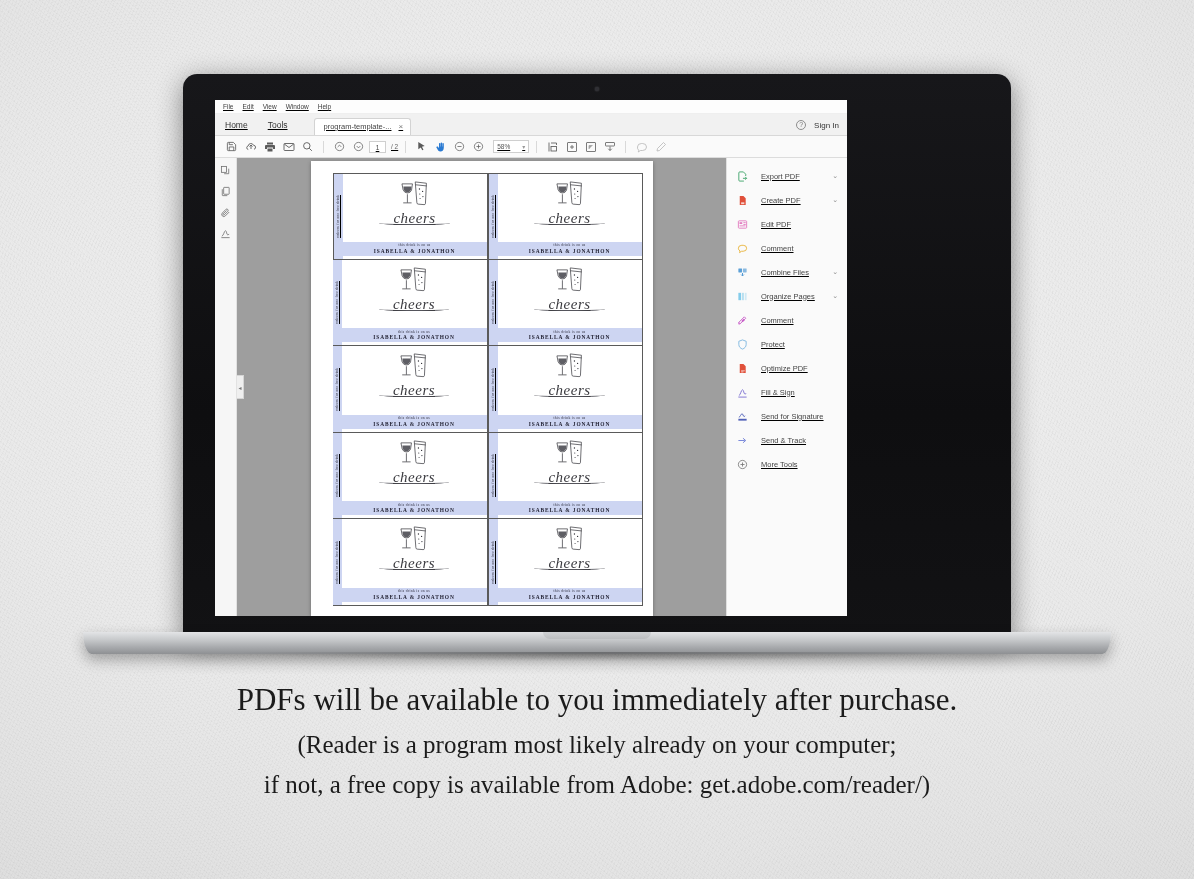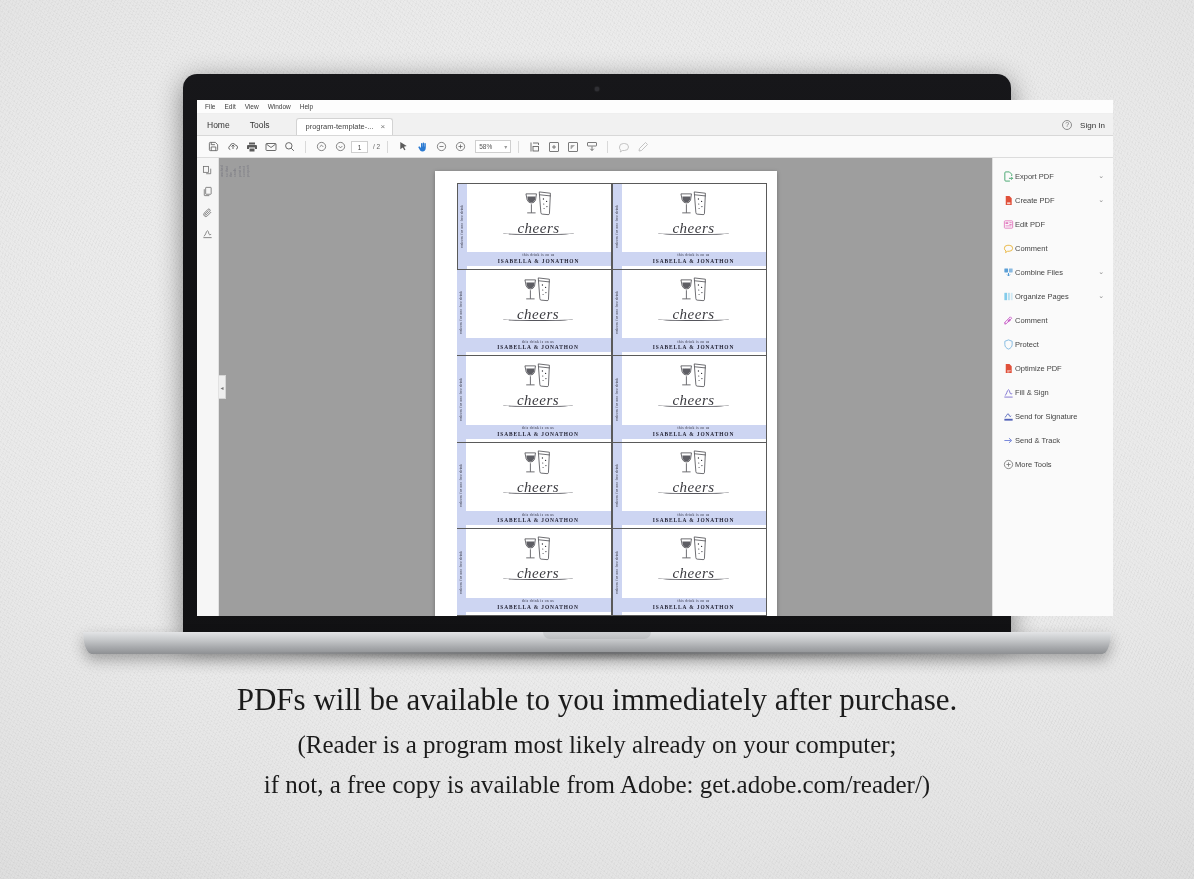--- a/index.html
+++ b/index.html
@@ -52,26 +52,27 @@
     left: 50%;
     top: 13px;
     width: 4px; height: 4px;
     margin-left: -2px;
     border-radius: 50%;
     background: #2f2f34;
     box-shadow: 0 0 2px rgba(255,255,255,.25);
   }
   #screen {
     position: absolute;
-    left: 14px;
+    left: 32px;
     top: 26px;
-    width: 916px;
+    width: 632px;
     height: 516px;
     background: #ffffff;
     overflow: hidden;
+    text-decoration: underline;
   }
   #base {
     position: absolute;
     left: -100px;
     top: 558px;
     width: 1028px;
     height: 22px;
     background: linear-gradient(180deg, #e3e4e6 0%, #c7c9cb 35%, #a7a9ac 70%, #8e9093 100%);
     border-radius: 0 0 10px 10px / 0 0 26px 26px;
     box-shadow: 0 6px 14px rgba(0,0,0,.3);
@@ -211,21 +212,21 @@
   }
   .navrail .ni { color: #6a6a6a; width: 13px; height: 13px; display:flex; align-items:center; justify-content:center;}
 
   .docarea {
     flex: 1;
     background: #9e9e9e;
     position: relative;
     display: flex;
     justify-content: center;
     align-items: flex-start;
-    padding-top: 13px;
+    padding-top: 3px;
     overflow: hidden;
   }
   .collapser {
     position: absolute;
     left: 0; top: 50%;
     margin-top: -12px;
     width: 7px; height: 24px;
     background: #efefef;
     border: 1px solid #d5d5d5;
     border-left: none;
@@ -353,21 +354,21 @@
     width: 121px;
     background: #fafafa;
     border-left: 1px solid #e0e0e0;
     padding: 6px 0 0 0;
     overflow: hidden;
   }
   .trow {
     height: 24px;
     display: flex;
     align-items: center;
-    gap: 1px;
+    gap: 13px;
     padding: 0 8px 0 9px;
     font-size: 7.5px;
     color: #444;
     position: relative;
   }
   .trow .tico { width: 12px; height: 12px; flex: none; display:flex; align-items:center; justify-content:center; }
   .trow .chev { position: absolute; right: 9px; color: #8a8a8a; font-size: 7px; }
   .trow .tlabel { white-space: nowrap; }
 
   

